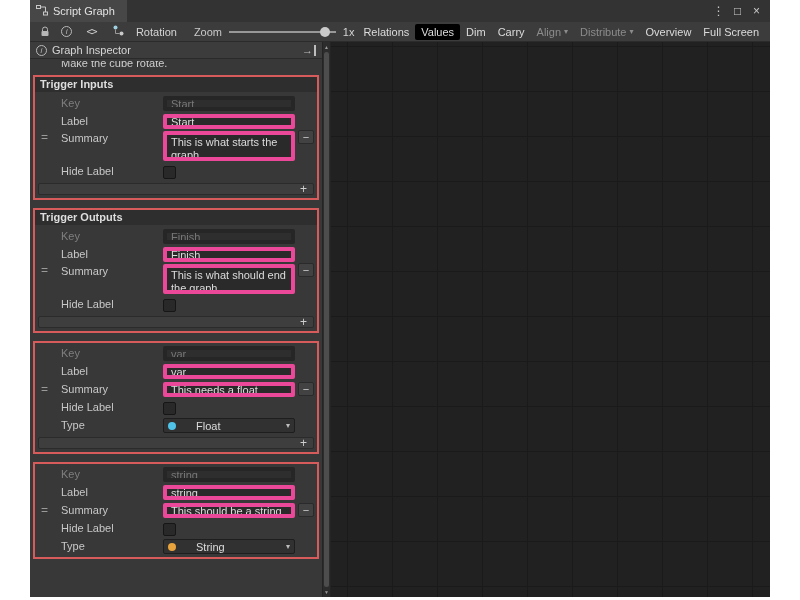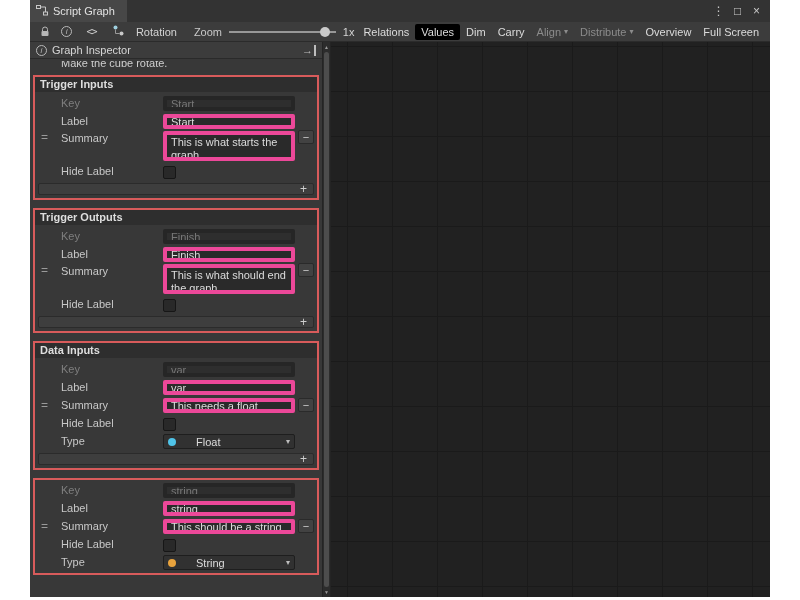--- a/index.html
+++ b/index.html
@@ -199,21 +199,20 @@
               <span class="checkbox"></span>
             </div>
             <button class="minus">−</button>
           </div>
           <div class="sec-footer">
             <button class="plus">+</button>
           </div>
         </div>
 
         <div class="section" style="border-color: rgb(216, 91, 91);">
-          <div class="sec-header">Data Inputs</div>
           <div class="item">
             <span class="drag-handle">=</span>
             <div class="row">
               <span class="row-label dim">Key</span>
               <input class="field" disabled="" spellcheck="false" value="var" style="">
             </div>
             <div class="row">
               <span class="row-label">Label</span>
               <input class="field" spellcheck="false" value="var" style="">
             </div>

